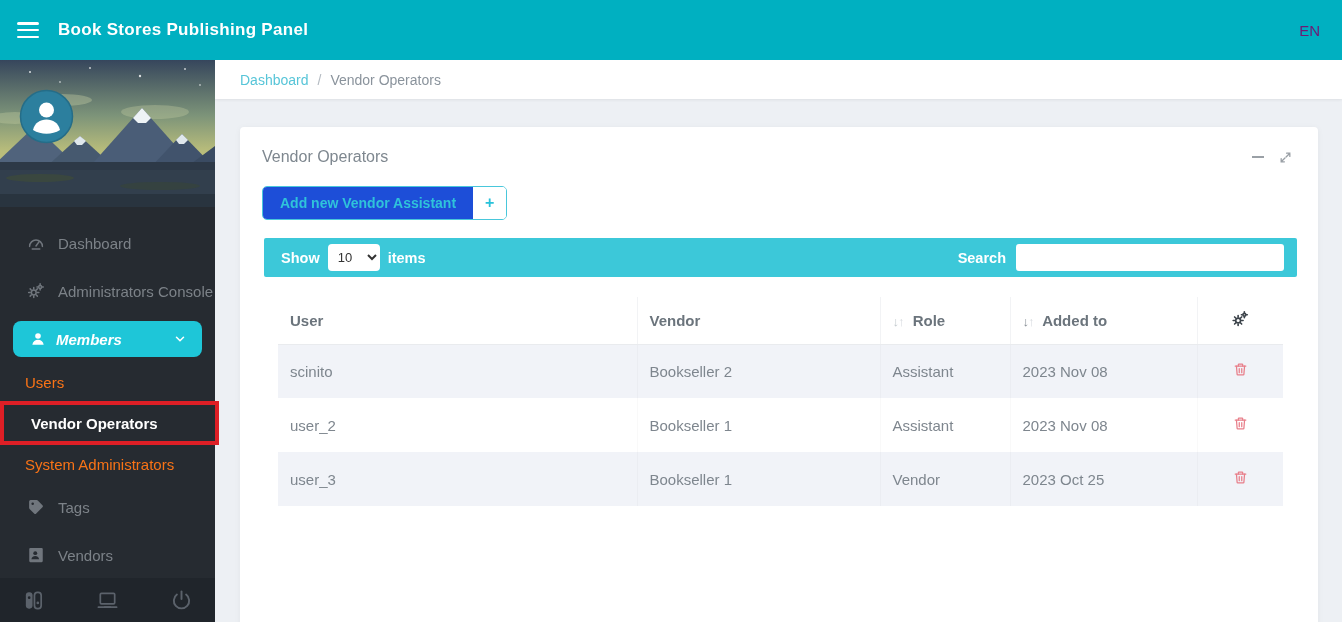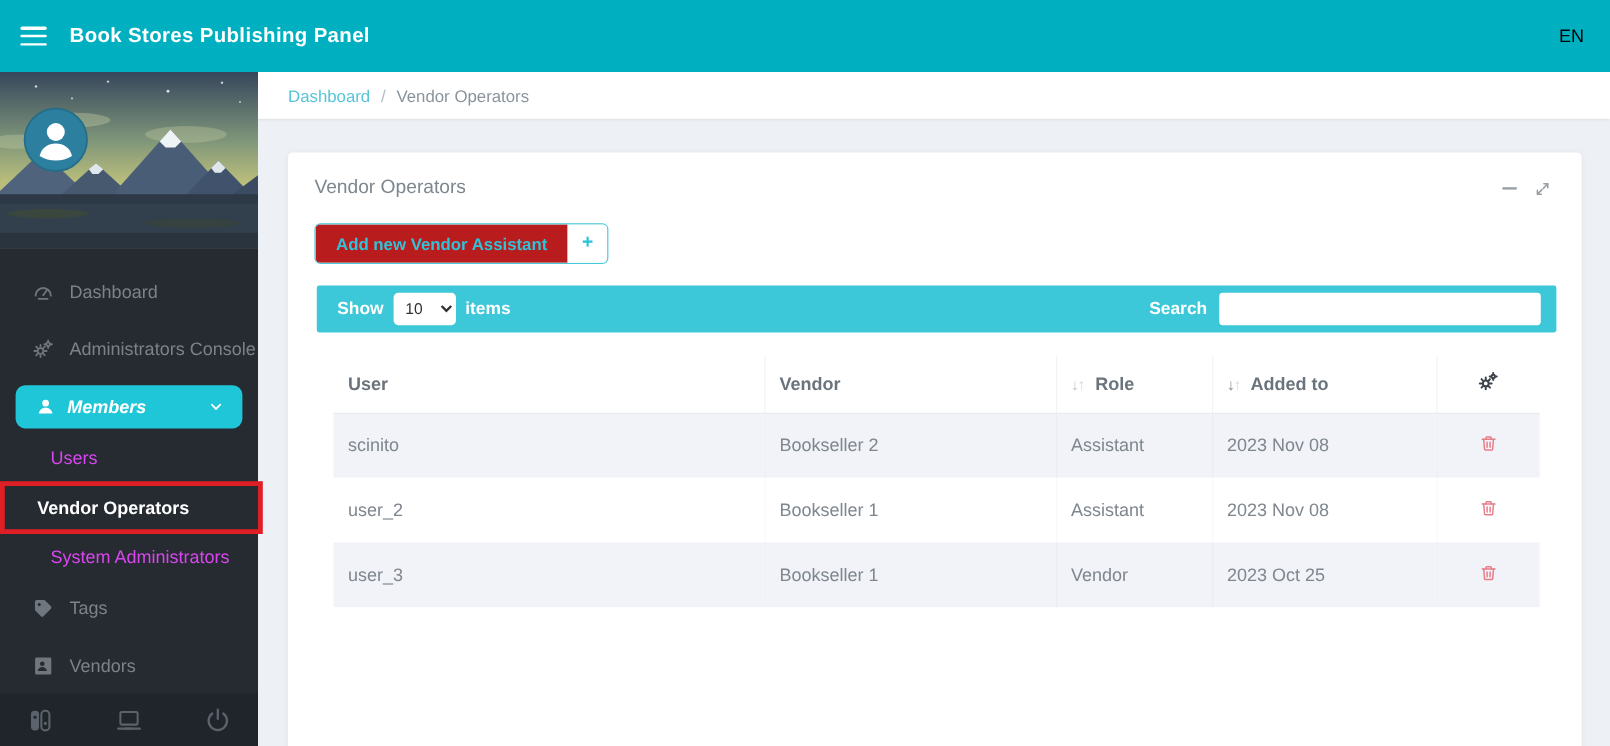--- a/index.html
+++ b/index.html
@@ -7,41 +7,41 @@
   body { font-family:"Liberation Sans", sans-serif; background:#edf0f4; }
   .app { position:relative; width:1342px; height:622px; }
 
   
   .topbar { position:absolute; top:0; left:0; right:0; height:60px;
     background:#00b0c1; display:flex; align-items:center; z-index:20; }
   .hamburger { margin-left:17px; width:22px; height:16px; display:flex;
     flex-direction:column; justify-content:space-between; cursor:pointer; }
   .hamburger span { display:block; height:2.5px; background:#fff; border-radius:2px; }
   .app-title { margin-left:19px; color:#fff; font-size:17px; font-weight:700; letter-spacing:.3px; }
-  .lang { margin-left:auto; margin-right:22px; color:#000000; font-size:15px; cursor:pointer; }
+  .lang { margin-left:auto; margin-right:22px; color:#701a75; font-size:15px; cursor:pointer; }
 
   
   .sidebar { position:absolute; top:60px; left:0; bottom:0; width:215px;
     background:#262b31; z-index:15; }
   .profile { position:relative; width:215px; height:147px; overflow:hidden; }
   .profile svg.scene { display:block; }
   .avatar { position:absolute; left:19px; top:29px; width:55px; height:55px; cursor:pointer; }
 
   .nav { padding-top:12px; }
   .nav-item { height:48px; display:flex; align-items:center; padding-left:27px;
     color:#7c8288; font-size:15px; cursor:pointer; }
   .nav-item .ico { width:18px; height:18px; margin-right:13px; color:#70767d; flex:0 0 18px; }
   .pill-wrap { height:48px; display:flex; align-items:center;font-style:italic; }
   .pill { margin:0 13px; height:36px; width:189px; background:#1ec6d8; border-radius:8px;
     display:flex; align-items:center; padding-left:17px; color:#fff; font-weight:700;
     font-size:15px; cursor:pointer; }
   .pill .ico { width:16px; height:16px; margin-right:10px; color:#fff; }
   .pill .chev { margin-left:auto; margin-right:15px; width:14px; height:14px; }
-  .sub-item { height:38px; display:flex; align-items:center; padding-left:42px;
-    color:#d946ef; font-size:15px; cursor:pointer; }
+  .sub-item { height:38px; display:flex; align-items:center; padding-left:25px;
+    color:#f97316; font-size:15px; cursor:pointer; }
   .sub-item.selected { height:44px; color:#fff; font-weight:700;
     border:4px solid #de1f26; width:219px; padding-left:27px; position:relative; z-index:30; }
   .bottombar { position:absolute; bottom:0; left:0; width:215px; height:44px;
     background:#20252b; display:flex; align-items:center; justify-content:space-between;
     padding:0 22px; }
   .bottombar .bico { width:23px; height:23px; color:#5b626b; cursor:pointer; }
 
   
   .main { position:absolute; top:60px; left:215px; right:0; bottom:0; }
   .breadcrumb-bar { height:39px; background:#fff; display:flex; align-items:center;
@@ -55,21 +55,21 @@
     box-shadow:0 1px 6px rgba(0,0,0,.05); }
   .card-header { display:flex; align-items:center; padding:21px 26px 6px 22px; }
   .card-title { font-size:16px; font-weight:400; color:#7e878f; }
   .card-tools { margin-left:auto; display:flex; align-items:center; gap:15px; color:#9aa0a6; }
   .tool-min { width:12px; height:0; border-top:2px solid #9aa0a6; cursor:pointer; }
   .tool-exp { width:13px; height:13px; cursor:pointer; }
 
   .add-btn { margin:14px 0 0 22px; display:inline-flex; align-items:stretch;
     border:1px solid #49c7db; border-radius:5px; overflow:hidden; background:#fff;
     cursor:pointer; font-family:inherit; }
-  .add-btn .seg-label { background:#b91c1c; color:#2fc3da; font-size:14px; font-weight:600;
+  .add-btn .seg-label { background:#1d4ed8; color:#2fc3da; font-size:14px; font-weight:600;
     padding:8px 17px; }
   .add-btn .seg-plus { background:#fff; color:#29c2da; font-size:16px; font-weight:800;
     padding:7px 12px; display:flex; align-items:center; }
 
   .toolbar { margin:18px 21px 20px 24px; height:39px; background:#3cc8d9; border-radius:2px;
     display:flex; align-items:center; padding:0 13px 0 17px; color:#fff;
     font-size:14.5px; font-weight:600; }
   .page-size { margin:0 8px; width:52px; height:27px; border:none; border-radius:4px;
     font-size:13px; color:#333; padding-left:6px; background:#fff; }
   .search-label { margin-left:auto; margin-right:10px; }

